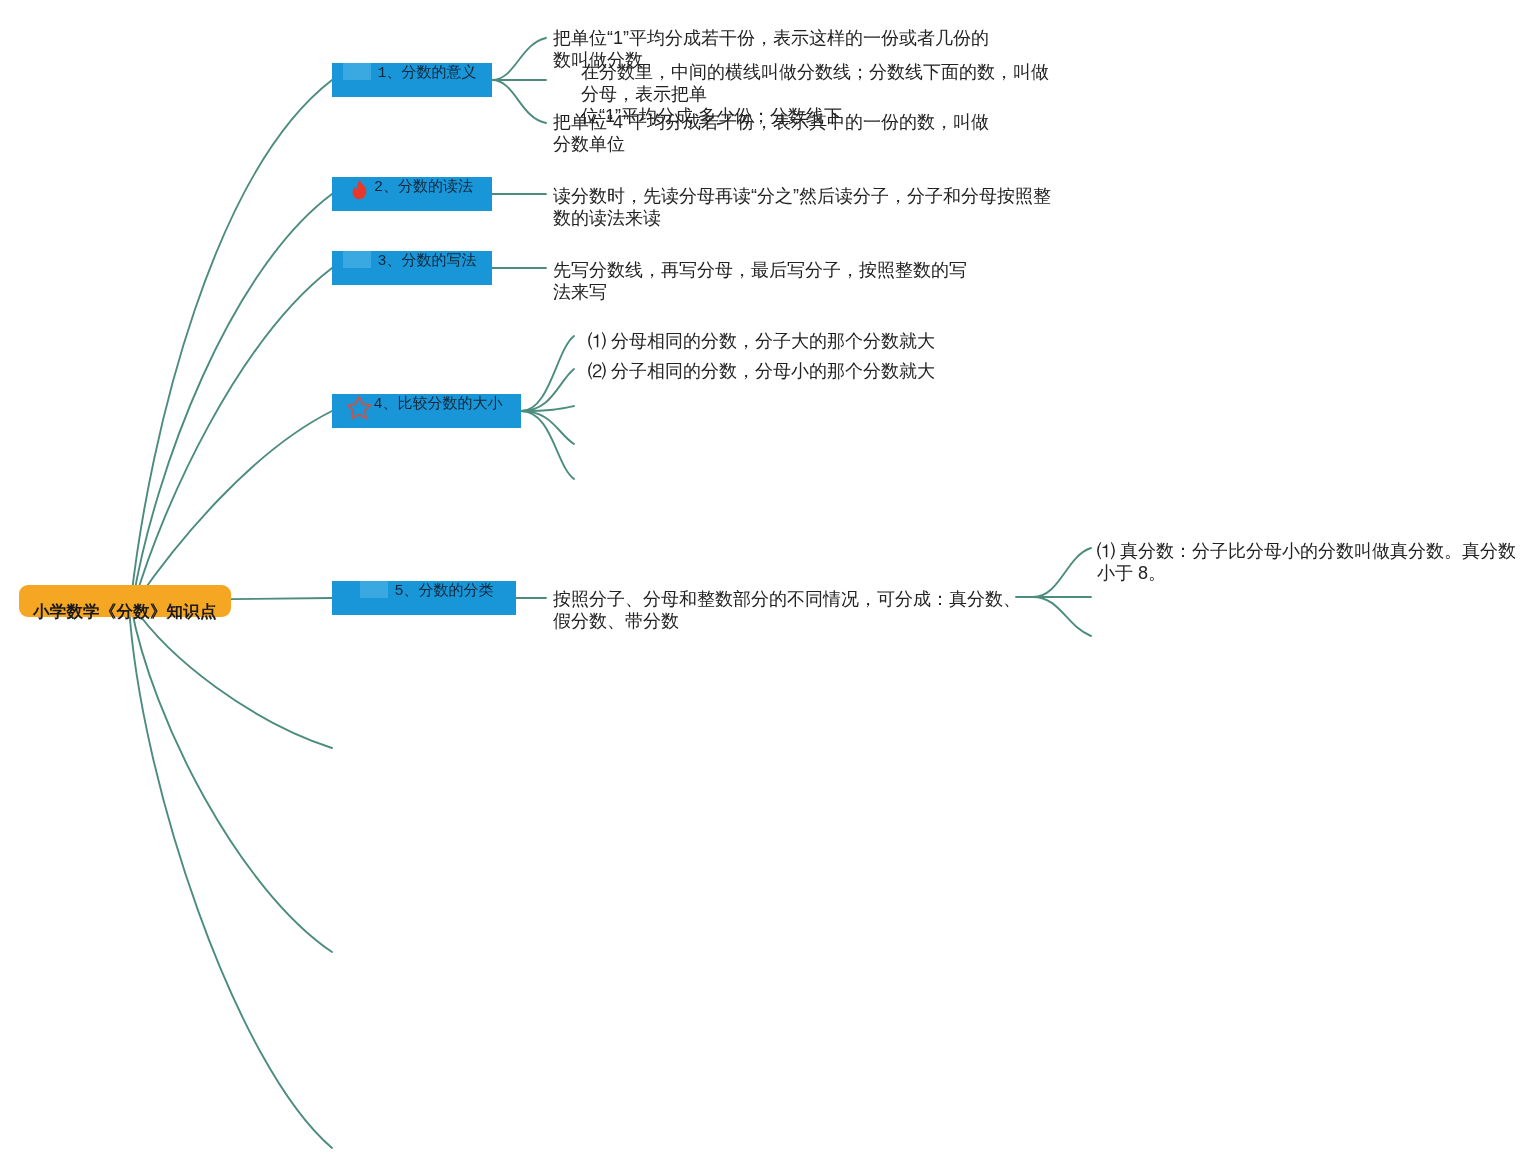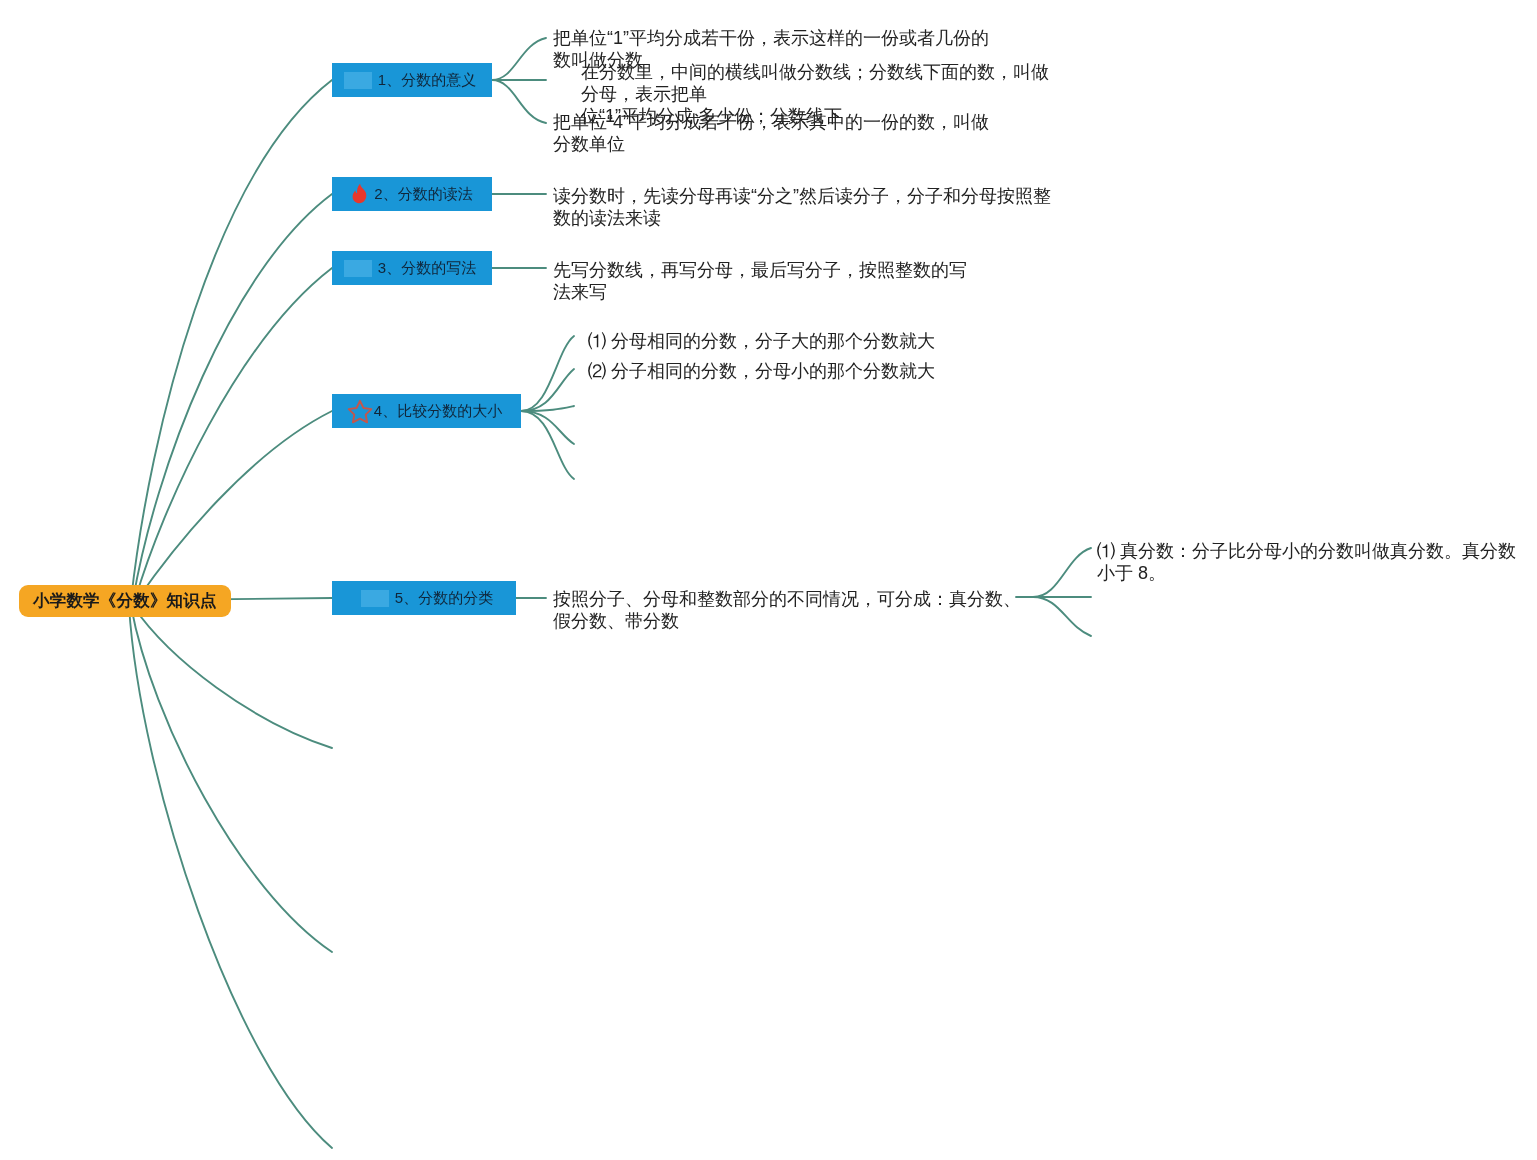--- a/index.html
+++ b/index.html
@@ -22,22 +22,23 @@
     left: 0;
     top: 0;
     width: 1537px;
     height: 1160px;
     pointer-events: none;
   }
   .node {
     position: absolute;
     box-sizing: border-box;
     display: flex;
-    align-items: center;
+    align-items: flex-start;
     white-space: nowrap;
+    font-family: Liberation Mono, monospace;
   }
   
   .root-node {
     background: #F5A623;
     border-radius: 9px;
     height: 30px;
     padding: 16px 14px;
     font-size: 16.5px;
     font-weight: bold;
     color: #1a1a1a;

